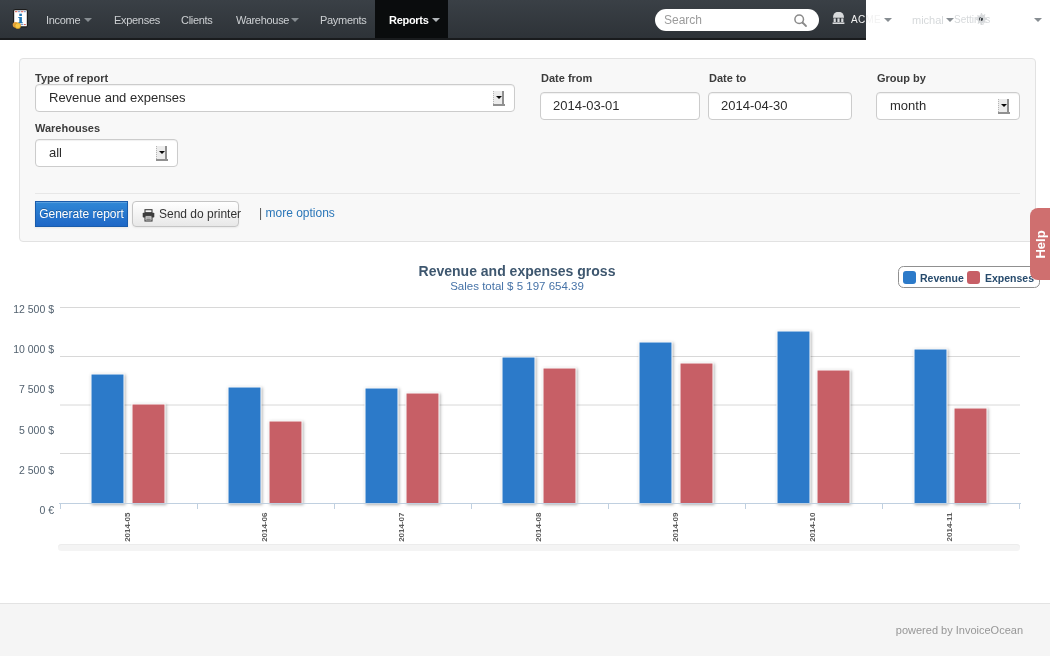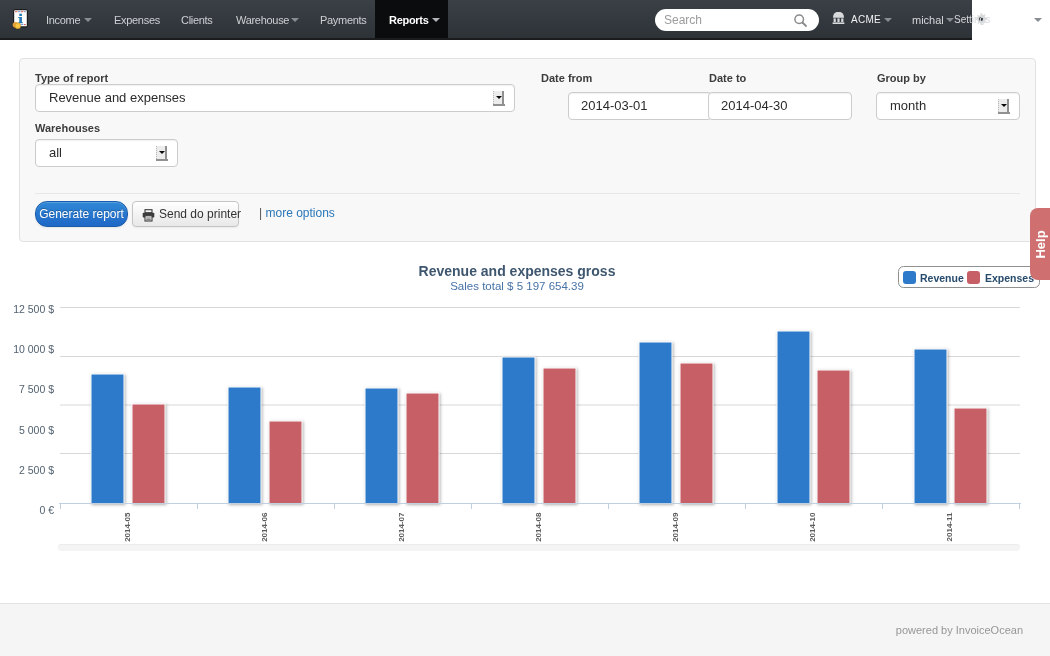--- a/index.html
+++ b/index.html
@@ -1,42 +1,42 @@
 <!DOCTYPE html>
 <html><head>
 <meta charset="utf-8">
 <style>
 * { margin:0; padding:0; box-sizing:border-box; }
 html,body { width:1050px; height:656px; background:#fff; font-family:"Liberation Sans", sans-serif; overflow:hidden; }
 #page { position:relative; width:1050px; height:656px; background:#fff; }
 .abs { position:absolute; }
 
 
-#navbar { position:absolute; left:0; top:0; width:972px; height:40px;
+#navbar { position:absolute; left:0; top:0; width:866px; height:40px;
   background:linear-gradient(#3a4046,#2d3237); }
 #navbar:after { content:""; position:absolute; left:0; bottom:0; width:100%; height:2px; background:#191b1d; }
 #navActive { position:absolute; left:375px; top:0; width:73px; height:40px; background:#0a0c0d; }
 .navitem { position:absolute; top:14px; font-size:11px; letter-spacing:-0.3px; color:#cdd0d3; white-space:nowrap; }
 .navitem.act { color:#fff; font-weight:bold; }
 .caret { position:absolute; top:18px; width:0; height:0; border-left:4px solid transparent; border-right:4px solid transparent; border-top:4px solid #878d92; }
 #search { position:absolute; left:655px; top:9px; width:164px; height:22px; background:#fff; border-radius:11px; }
 #search span { position:absolute; left:9px; top:4px; font-size:12px; color:#9b9b9b; }
 .navright { position:absolute; top:14px; font-size:11px; color:#d6d9db; }
 
 
 #panel { position:absolute; left:19px; top:58px; width:1017px; height:184px; background:#f8f8f8; border:1px solid #e2e2e2; border-radius:4px; }
 .flabel { position:absolute; font-size:11px; font-weight:bold; color:#3c3c3c; }
 .fbox { position:absolute; height:28px; background:#fff; border:1px solid #ccc; border-radius:4px; box-shadow:inset 0 1px 1px rgba(0,0,0,.06); font-size:13px; color:#2b2b2b; line-height:26px; }
 .fbox .txt { padding-left:13px; }
 .selwidget { position:absolute; right:12px; top:6px; width:9px; height:13px; background:#ececec; border-left:1px dotted #b5b5b5; }
 .selwidget:before { content:""; position:absolute; right:-2px; top:0; width:2px; height:15px; background:#909090; }
 .selwidget:after { content:""; position:absolute; left:-1px; bottom:-2px; width:12px; height:2px; background:#909090; }
 .selwidget .tri { position:absolute; left:1.5px; top:5px; width:0; height:0; border-left:3px solid transparent; border-right:3px solid transparent; border-top:3.5px solid #0a0a0a; }
 #divider { position:absolute; left:35px; top:193px; width:985px; height:1px; background:#e7e7e7; }
-#btnGen { position:absolute; left:35px; top:201px; width:93px; height:26px; border-radius:12px; box-shadow:inset 0 1px 0 rgba(255,255,255,.2), 0 1px 2px rgba(0,0,0,.08);
+#btnGen { position:absolute; left:35px; top:201px; width:93px; height:26px; border-radius:0; box-shadow:inset 0 1px 0 rgba(255,255,255,.2), 0 1px 2px rgba(0,0,0,.08);
   background:linear-gradient(#3088d6,#1e67c6); border:1px solid #1a5cab; color:#fff; font-size:12px; text-align:center; line-height:25px; text-shadow:0 -1px 0 rgba(0,0,0,.25); }
 #btnPrint { position:absolute; left:132px; top:201px; width:107px; height:26px; border-radius:4px; box-shadow:0 1px 2px rgba(0,0,0,.06);
   background:linear-gradient(#ffffff,#e8e8e8); border:1px solid #c5c5c5; color:#333; font-size:12px; line-height:24px; }
 #btnPrint .lbl { position:absolute; left:26px; top:0; white-space:nowrap; }
 #moreopt { position:absolute; left:243px; top:206px; font-size:12px; color:#2a76b8;margin-left:16px; }
 #moreopt .bar { color:#555; }
 
 
 #chart { position:absolute; left:0; top:250px; }
 
@@ -111,21 +111,21 @@
 
   <div id="panel"></div>
   <span class="flabel" style="left:35px;top:72px">Type of report</span>
   <div class="fbox" style="left:35px;top:84px;width:480px">
       <div class="txt">Revenue and expenses</div>
       <span class="selwidget">
         <i class="tri"></i>
       </span>
     </div>
   <span class="flabel" style="left:541px;top:72px">Date from</span>
-  <div class="fbox" style="left:568px;top:92px;width:144px">
+  <div class="fbox" style="left:540px;top:92px;width:160px">
       <div class="txt" style="padding-left:12px">2014-03-01</div>
     </div>
   <span class="flabel" style="left:709px;top:72px">Date to</span>
   <div class="fbox" style="left:708px;top:92px;width:144px">
       <div class="txt" style="padding-left:12px">2014-04-30</div>
     </div>
   <span class="flabel" style="left:877px;top:72px">Group by</span>
   <div class="fbox" style="left:876px;top:92px;width:144px">
       <div class="txt">month</div>
       <span class="selwidget">

